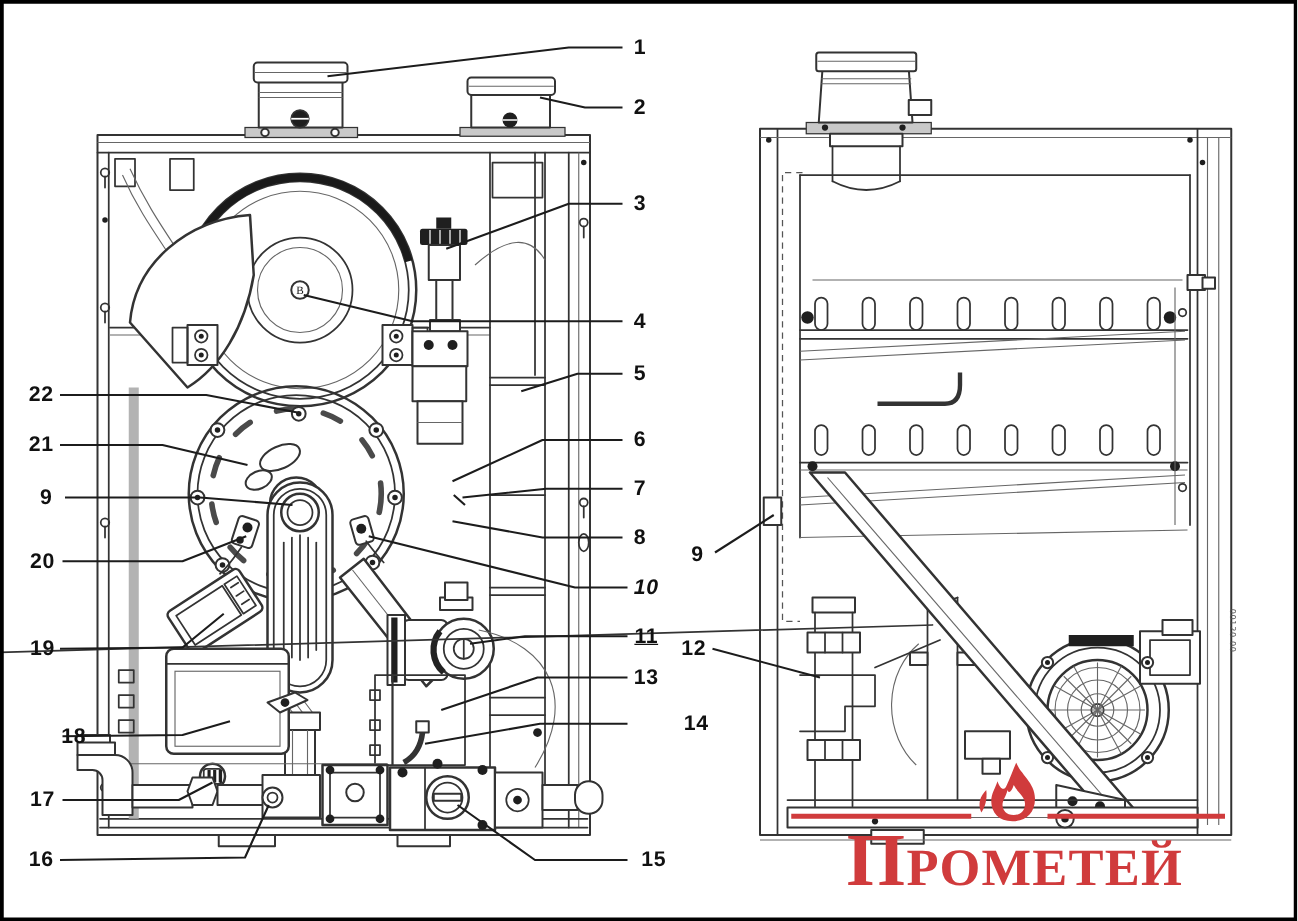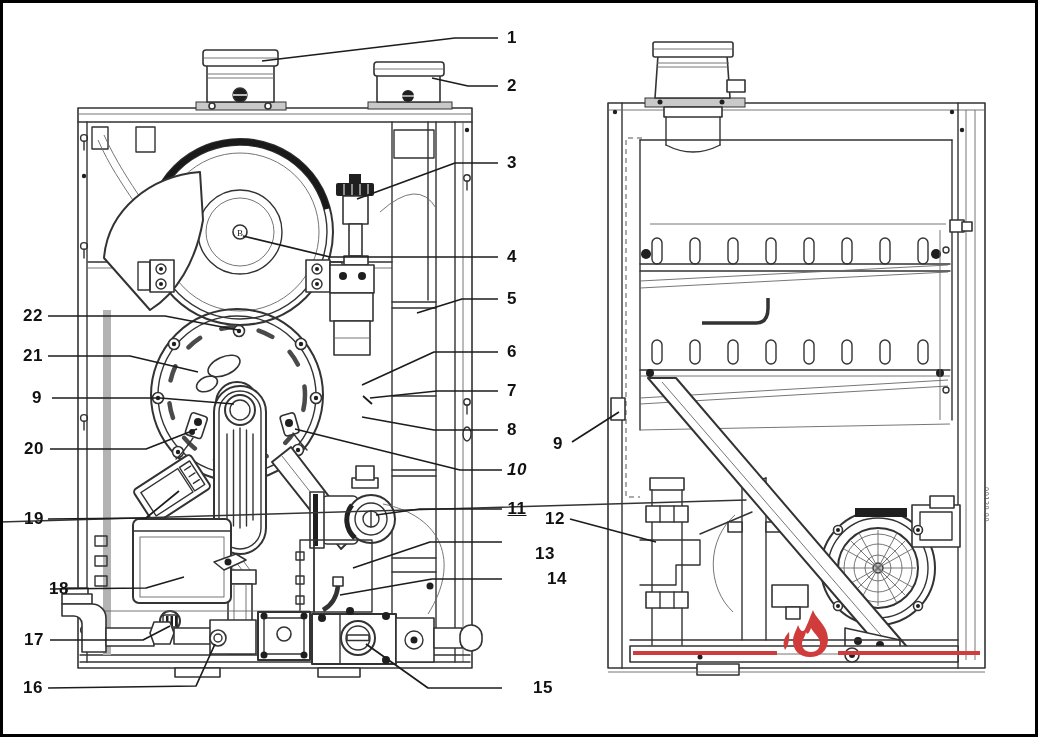--- a/index.html
+++ b/index.html
@@ -525,23 +525,23 @@
       <div class="callout" style="left: 512px; top: 38px;">1</div>
       <div class="callout" style="left: 512px; top: 86px;">2</div>
       <div class="callout" style="left: 512px; top: 163px;">3</div>
       <div class="callout" style="left: 512px; top: 257px;">4</div>
       <div class="callout" style="left: 512px; top: 299px;">5</div>
       <div class="callout" style="left: 512px; top: 352px;">6</div>
       <div class="callout" style="left: 512px; top: 391px;">7</div>
       <div class="callout" style="left: 512px; top: 430px;">8</div>
       <div class="callout" style="left: 517px; top: 470px; font-style: italic;">10</div>
       <div class="callout" style="left: 517px; top: 509px; text-decoration: underline;">11</div>
-      <div class="callout" style="left: 517px; top: 554px; margin-left: 28px;">13</div>
+      <div class="callout" style="left: 517px; top: 542px;">13</div>
       <div class="callout" style="left: 517px; top: 579px; margin-left: 40px;">14</div>
-      <div class="callout" style="left: 543px; top: 688px;">15</div>
+      <div class="callout" style="left: 523px; top: 688px;">15</div>
       <div class="callout" style="left: 33px; top: 316px;">22</div>
       <div class="callout" style="left: 33px; top: 356px;">21</div>
       <div class="callout" style="left: 37px; top: 398px;">9</div>
       <div class="callout" style="left: 34px; top: 449px;">20</div>
       <div class="callout" style="left: 34px; top: 519px;">19</div>
       <div class="callout" style="left: 34px; top: 589px; margin-left: 25px;">18</div>
       <div class="callout" style="left: 34px; top: 640px;">17</div>
       <div class="callout" style="left: 33px; top: 688px;">16</div>
       <div class="callout" style="left: 558px; top: 444px;">9</div>
       <div class="callout" style="left: 555px; top: 519px;">12</div>
@@ -552,13 +552,14 @@
   <div class="redrule" style="left: 633px; top: 651px; width: 144px; background: rgb(208, 59, 60);"></div>
   <div class="redrule" style="left: 838px; top: 651px; width: 142px; background: rgb(208, 59, 60);"></div>
   <svg width="58" height="48" viewBox="0 0 58 48" style="position:absolute;left:780px;top:610px;z-index:21;">
     <path fill-rule="evenodd" d="
       M33,0 C36,9 48,16 48,29 C48,41 40,47 30,47 C19,47 13,40 13,31
       C13,25 16,21 18,15 C20,21 23,23 25,19 C28,13 30,7 33,0 Z
       M31,18 C34,24 40,27 40,33 C40,39 36,42 31,42 C25,42 22,38 22,34
       C22,30 25,27 26,22 C27,25 29,24 31,18 Z" fill="#d03b3c"></path>
     <path d="M9,22 C4,27 2,33 5,40 C8,36 10,29 9,22 Z" fill="#d03b3c"></path>
   </svg>
+  <div id="brand-text" style="color: rgb(208, 59, 60);">Прометей</div>
 </div>
 
 </body></html>

